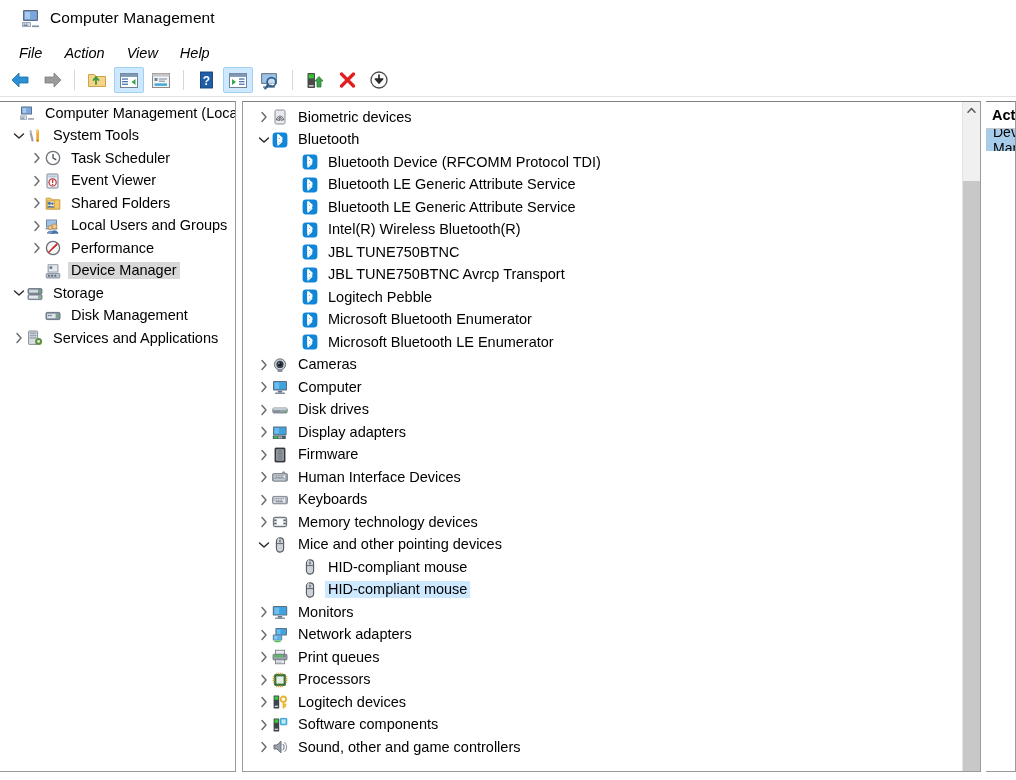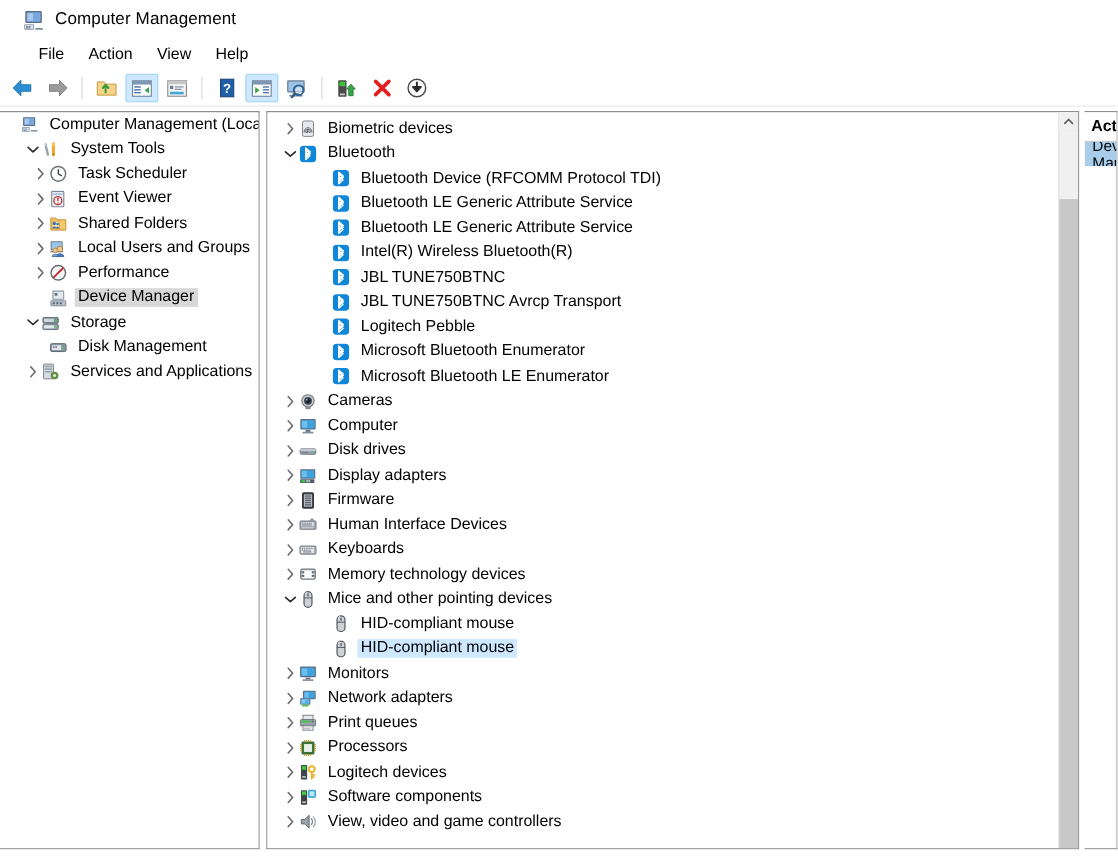--- a/index.html
+++ b/index.html
@@ -35,23 +35,24 @@
   .title-text {
     font-size: 15.5px;
     color: #000000;
     letter-spacing: 0.1px;
   }
 
   
   .menubar {
     height: 28px;
     display: flex;
-    align-items: center;
-    padding-left: 24px;
+    align-items: flex-end;
+    padding-left: 8px;
     background: #ffffff;
+    font-style: italic;
   }
   .menu-item {
     padding: 3px 11px;
     font-size: 14.5px;
     color: #000000;
     cursor: default;
   }
 
   
   .toolbar {
@@ -161,21 +162,21 @@
     font-size: 14.5px;
     color: #000000;
     padding: 0 3px;
     line-height: 17px;
   }
   .row.selected-gray .lbl { background: #d8d8d8; }
   .row.selected-blue .lbl { background: #cde8ff; }
 
   
   .ind0 { padding-left: 2px; }
-  .ind1 { padding-left: 21px; }
+  .ind1 { padding-left: 10px; }
   .ind2 { padding-left: 28px; }
 
   
   .d0 { padding-left: 12px; }
   .d1 { padding-left: 42px; }
 
   
   .vscroll {
     width: 17px;
     flex: none;
@@ -988,21 +989,21 @@
                 <path d="M2 1.5 L6 6 L2 10.5" stroke="#6b6b6b" stroke-width="1.45" fill="none" stroke-linecap="round" stroke-linejoin="round"></path>
               </svg>
             </span>
             <span class="ico">
               <svg width="16" height="16" viewBox="0 0 16 16">
                 <path d="M2 6 h3 L9 2.2 v11.6 L5 10 H2 Z" fill="#9aa2ab" stroke="#5f666e" stroke-width=".9" stroke-linejoin="round"></path>
                 <path d="M11 5.4 a3.6 3.6 0 0 1 0 5.2" stroke="#7c848d" stroke-width="1.2" fill="none" stroke-linecap="round"></path>
                 <path d="M12.8 3.6 a6.2 6.2 0 0 1 0 8.8" stroke="#9aa2ab" stroke-width="1.2" fill="none" stroke-linecap="round"></path>
               </svg>
             </span>
-            <span class="lbl">View, video and game controllers</span>
+            <span class="lbl">Sound, other and game controllers</span>
           </div>
         </div>
     </div>
     <div class="vscroll">
       <div class="sb-arrow">
         <svg width="9" height="7" viewBox="0 0 9 7">
             <path d="M1 5.2 L4.5 1.6 L8 5.2" stroke="#5a5a5a" stroke-width="1.5" fill="none" stroke-linecap="round" stroke-linejoin="round"></path>
           </svg>
       </div>
       <div class="sb-track">

